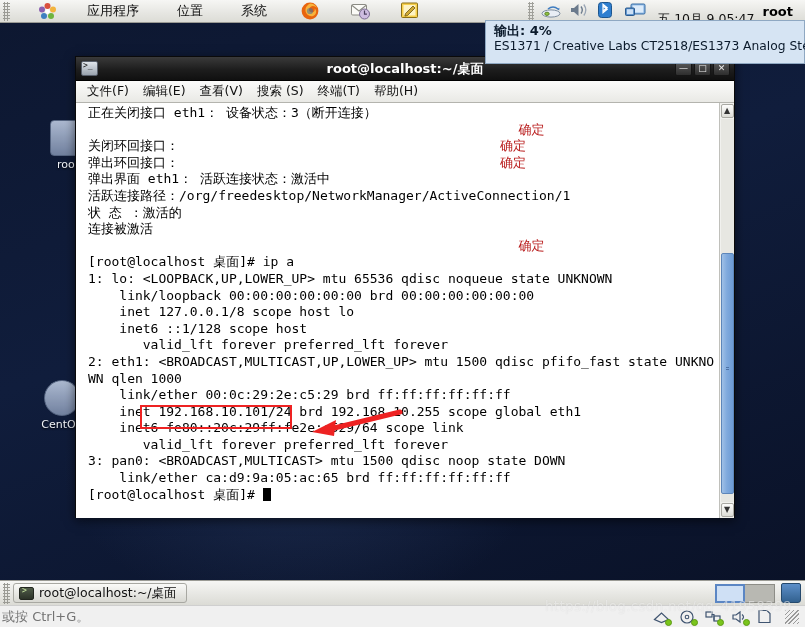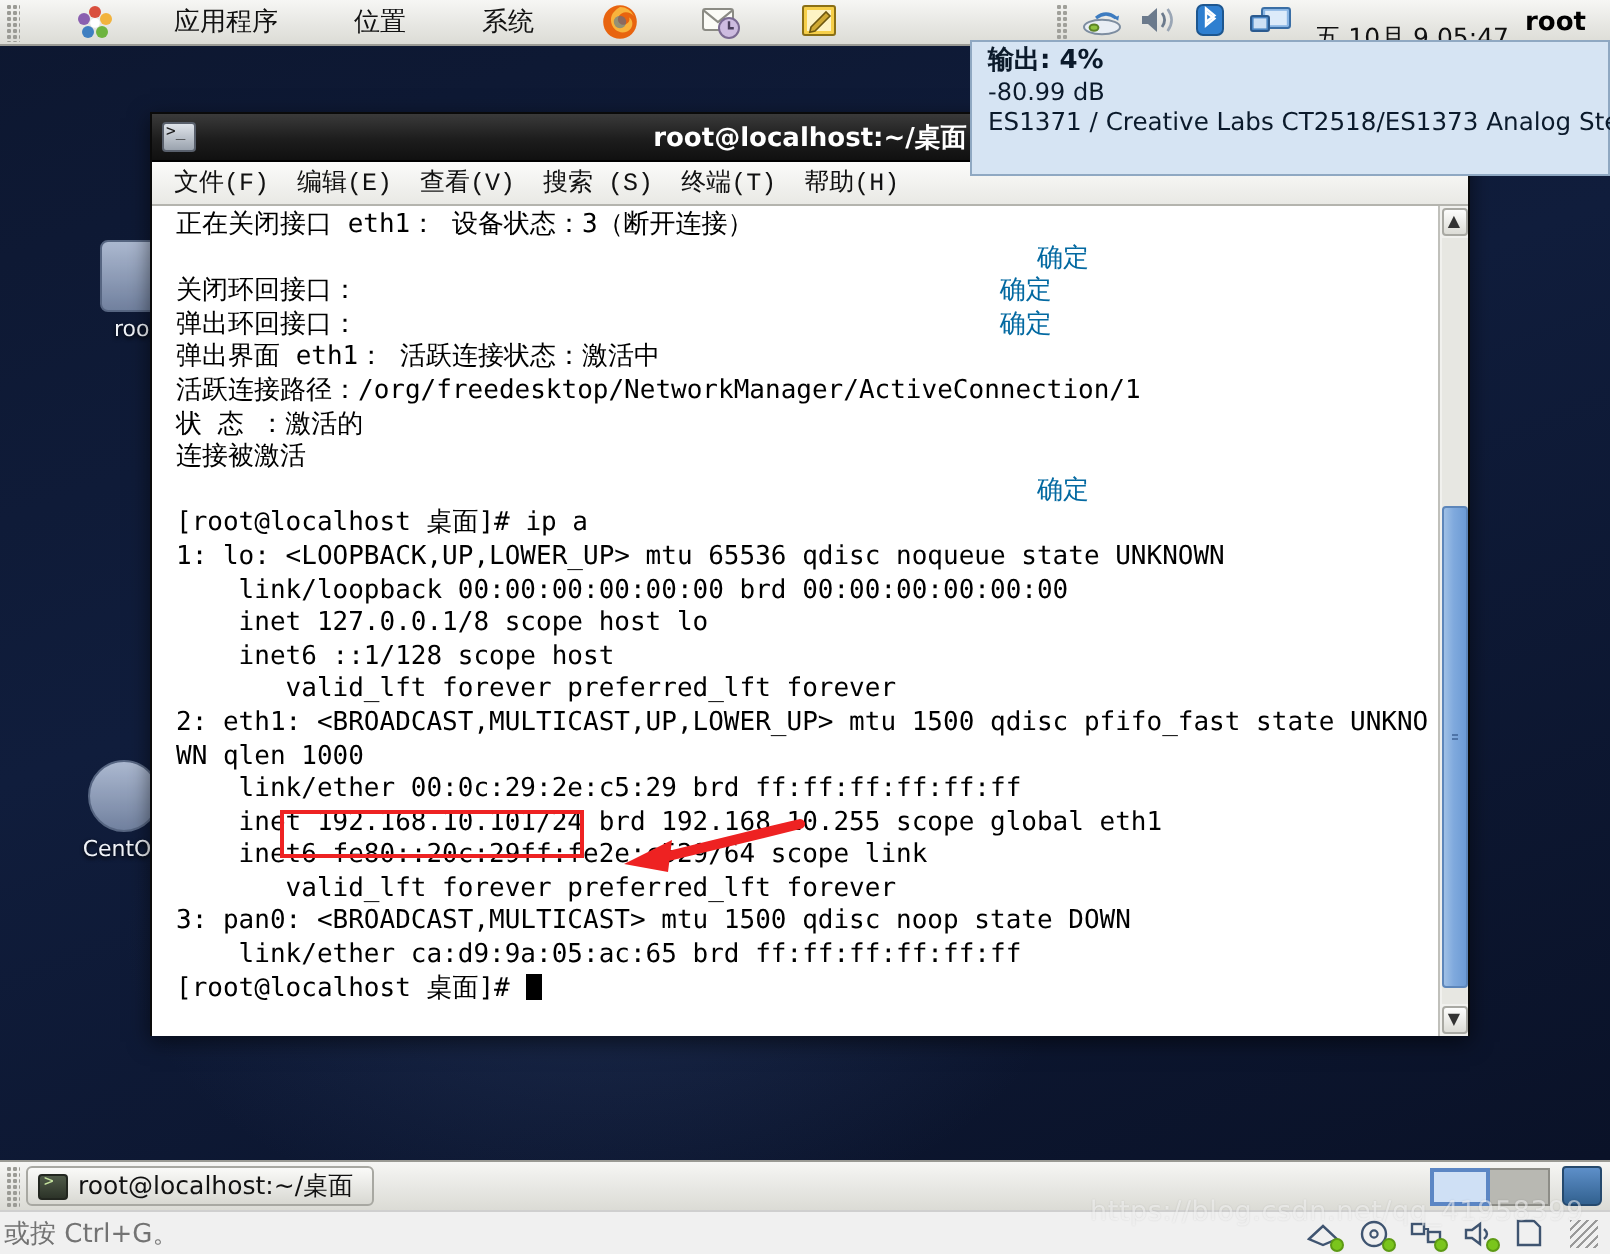--- a/index.html
+++ b/index.html
@@ -64,21 +64,21 @@
     background-image: radial-gradient(circle, #a0a09a 1px, transparent 1.2px);
     background-size: 3px 3px;
   }
   #tray { margin-left: auto; display: flex; align-items: center; padding-right: 6px; }
   .tray-icon { width: 24px; height: 20px; margin: 0 2px; position: relative; }
   #clock { font-size: 12.5px; padding: 0 8px; color: #111; white-space: nowrap; margin-top: 16px; }
   #username { font-size: 13px; font-weight: bold; padding-right: 6px; color: #000; }
 
   
   #volume-tooltip {
-    position: absolute; left: 485px; top: 20px; width: 320px; height: 68px;
+    position: absolute; left: 485px; top: 20px; width: 320px; height: 44px;
     background: #d6e4f3;
     border: 1px solid #8fa8c2;
     padding: 2px 6px 3px 8px;
     font-size: 12px; color: #0b1a2b; z-index: 40;
     line-height: 1.26;
   }
   #volume-tooltip .vt-title { font-weight: bold; font-size: 13px; }
   #volume-tooltip .vt-db { font-size: 12px; }
   #volume-tooltip .vt-dev { font-size: 12.3px; white-space: nowrap; }
 
@@ -115,38 +115,38 @@
     width: 17px; height: 15px; margin-left: 2px;
     background: linear-gradient(180deg, #5a5a5a, #2e2e2e);
     border: 1px solid #151515; border-radius: 2px;
     color: #e8e8e8; font-size: 9px; line-height: 13px; text-align: center;
     font-family: "DejaVu Sans", sans-serif;
   }
   #term-menubar {
     height: 22px; display: flex; align-items: center;
     background: linear-gradient(180deg, #fbfbfa, #e9e9e5);
     border-bottom: 1px solid #b4b4ae;
-    font-size: 12.5px; color: #111; padding-left: 4px; font-family: Liberation Mono, monospace;
+    font-size: 12.5px; color: #111; padding-left: 4px;
   }
   #term-menubar .mi { padding: 2px 7px; white-space: nowrap; }
 
   #term-body {
     position: relative; height: 415px;
     background: #ffffff; display: flex;
   }
   #term-text {
     flex: 1; overflow: hidden;
     font-family: "DejaVu Sans Mono", "Liberation Mono", monospace;
     font-size: 13px; line-height: 16.6px;
     color: #000000;
     padding: 2px 0 0 12px;
     white-space: pre;
   }
   #term-text .ok-br { color: #ffffff; }
-  #term-text .ok { color: #0369a1; }
+  #term-text .ok { color: #b91c1c; }
   .tline { height: 16.6px; }
   .cursor {
     display: inline-block; width: 8px; height: 13px;
     background: #000; vertical-align: -2px;
   }
   
   #term-scroll {
     width: 15px; background: #f1f1ee;
     border-left: 1px solid #c0c0bb;
     display: flex; flex-direction: column; align-items: center;
@@ -336,21 +336,20 @@
           <rect x="2.8" y="8.2" width="6.4" height="5" fill="#cde0f5"></rect>
         </svg>
       </span>
       <span id="clock">五 10月  9 05:47</span>
       <span id="username">root</span>
     </div>
   </div>
 
   <div id="volume-tooltip">
     <div class="vt-title">输出: 4%</div>
-    <div class="vt-db">-80.99 dB</div>
     <div class="vt-dev">ES1371 / Creative Labs CT2518/ES1373 Analog Stereo</div>
   </div>
 
   <div id="term-window">
     <div id="term-titlebar">
       <span id="term-icon"></span>
       <span id="term-title">root@localhost:~/桌面</span>
       <span id="win-buttons">
         <span class="win-btn">—</span>
         <span class="win-btn">□</span>

